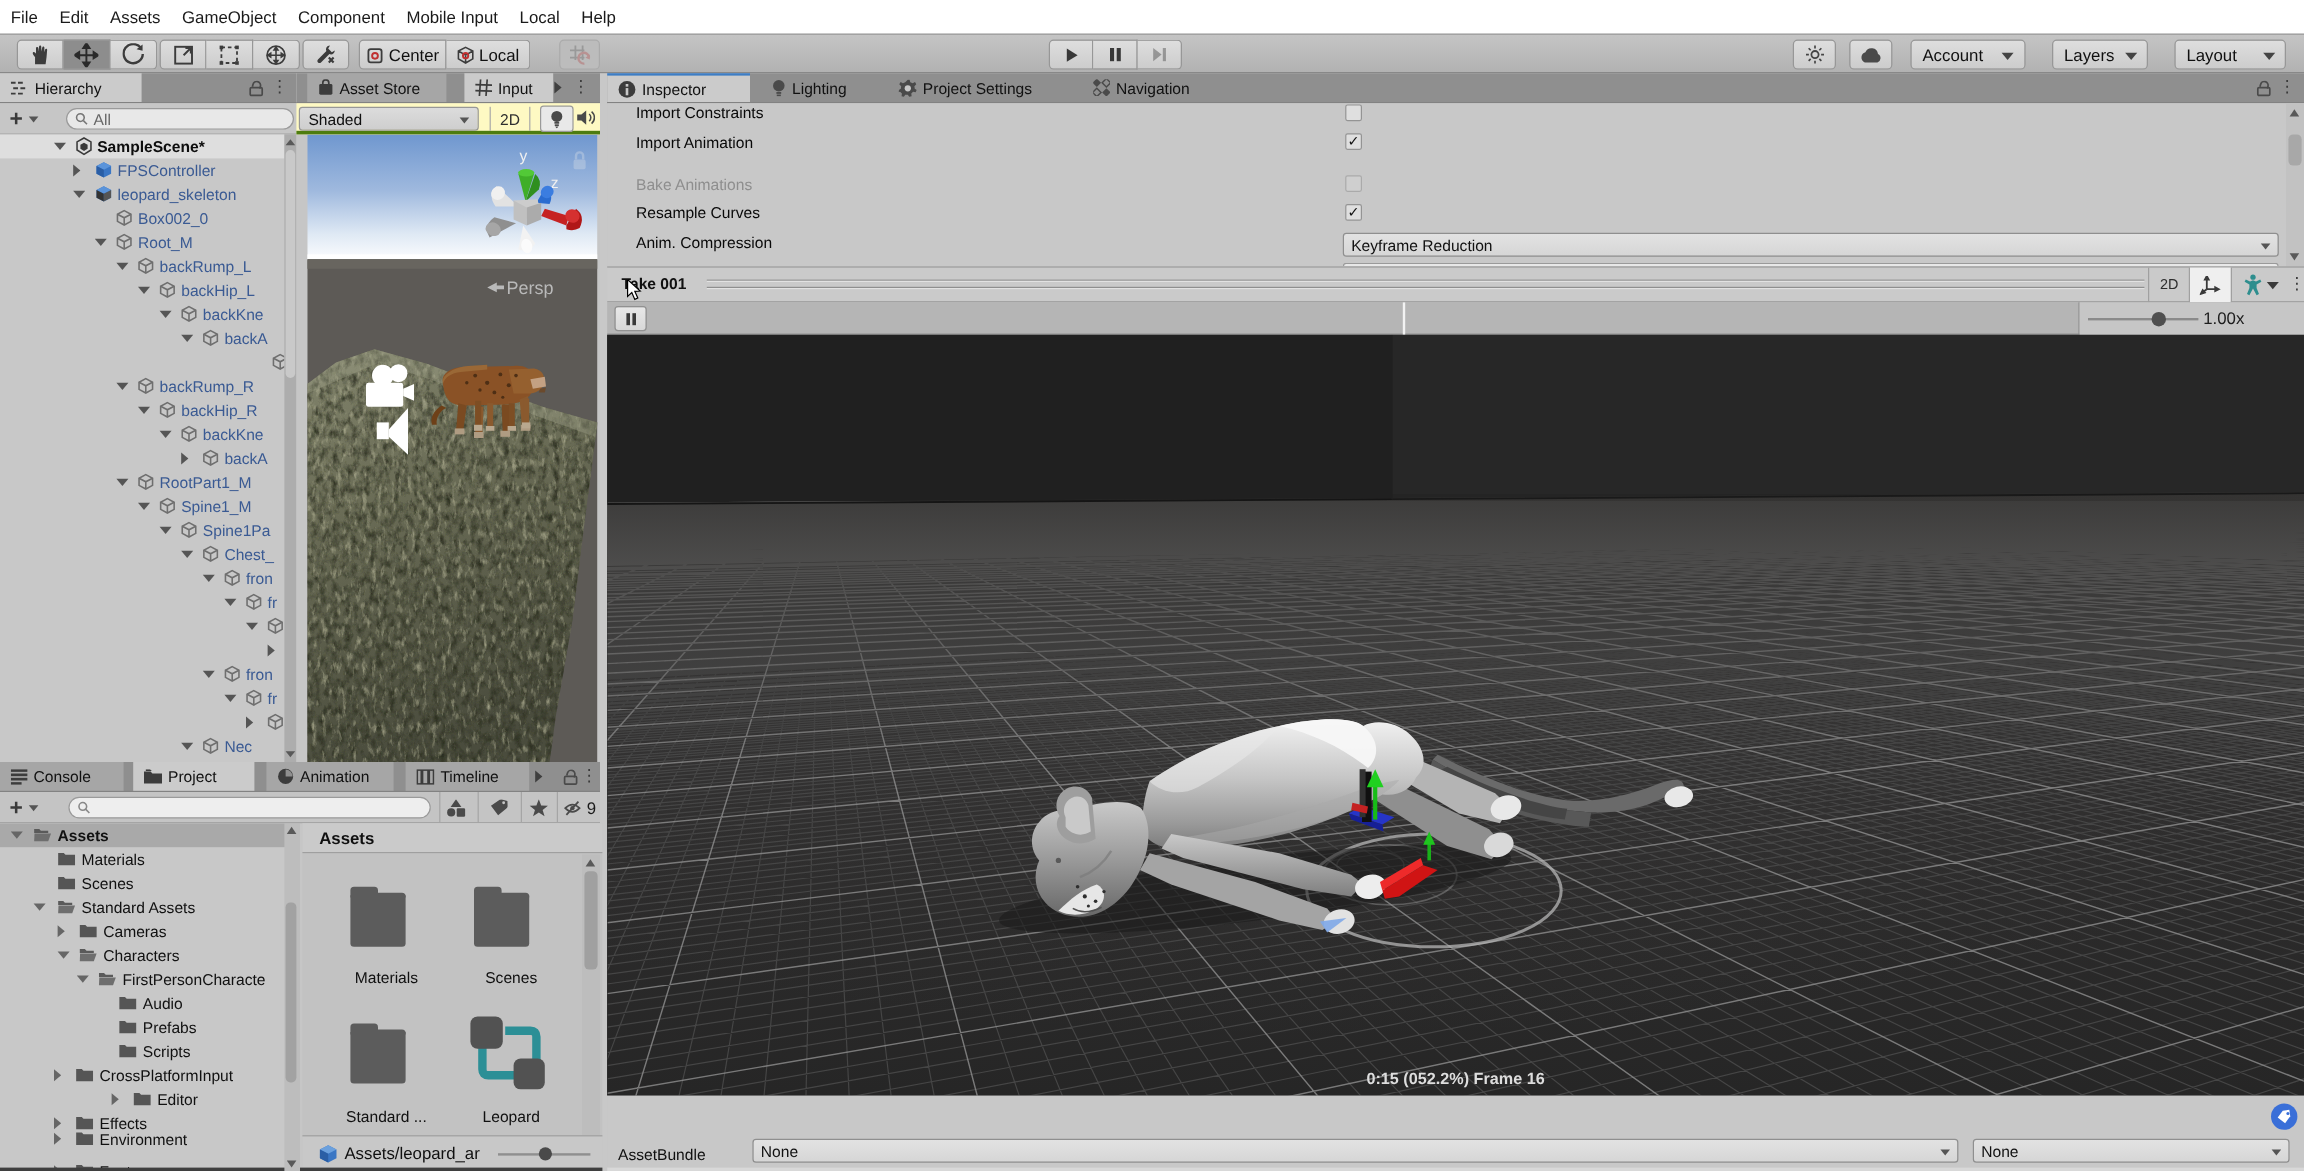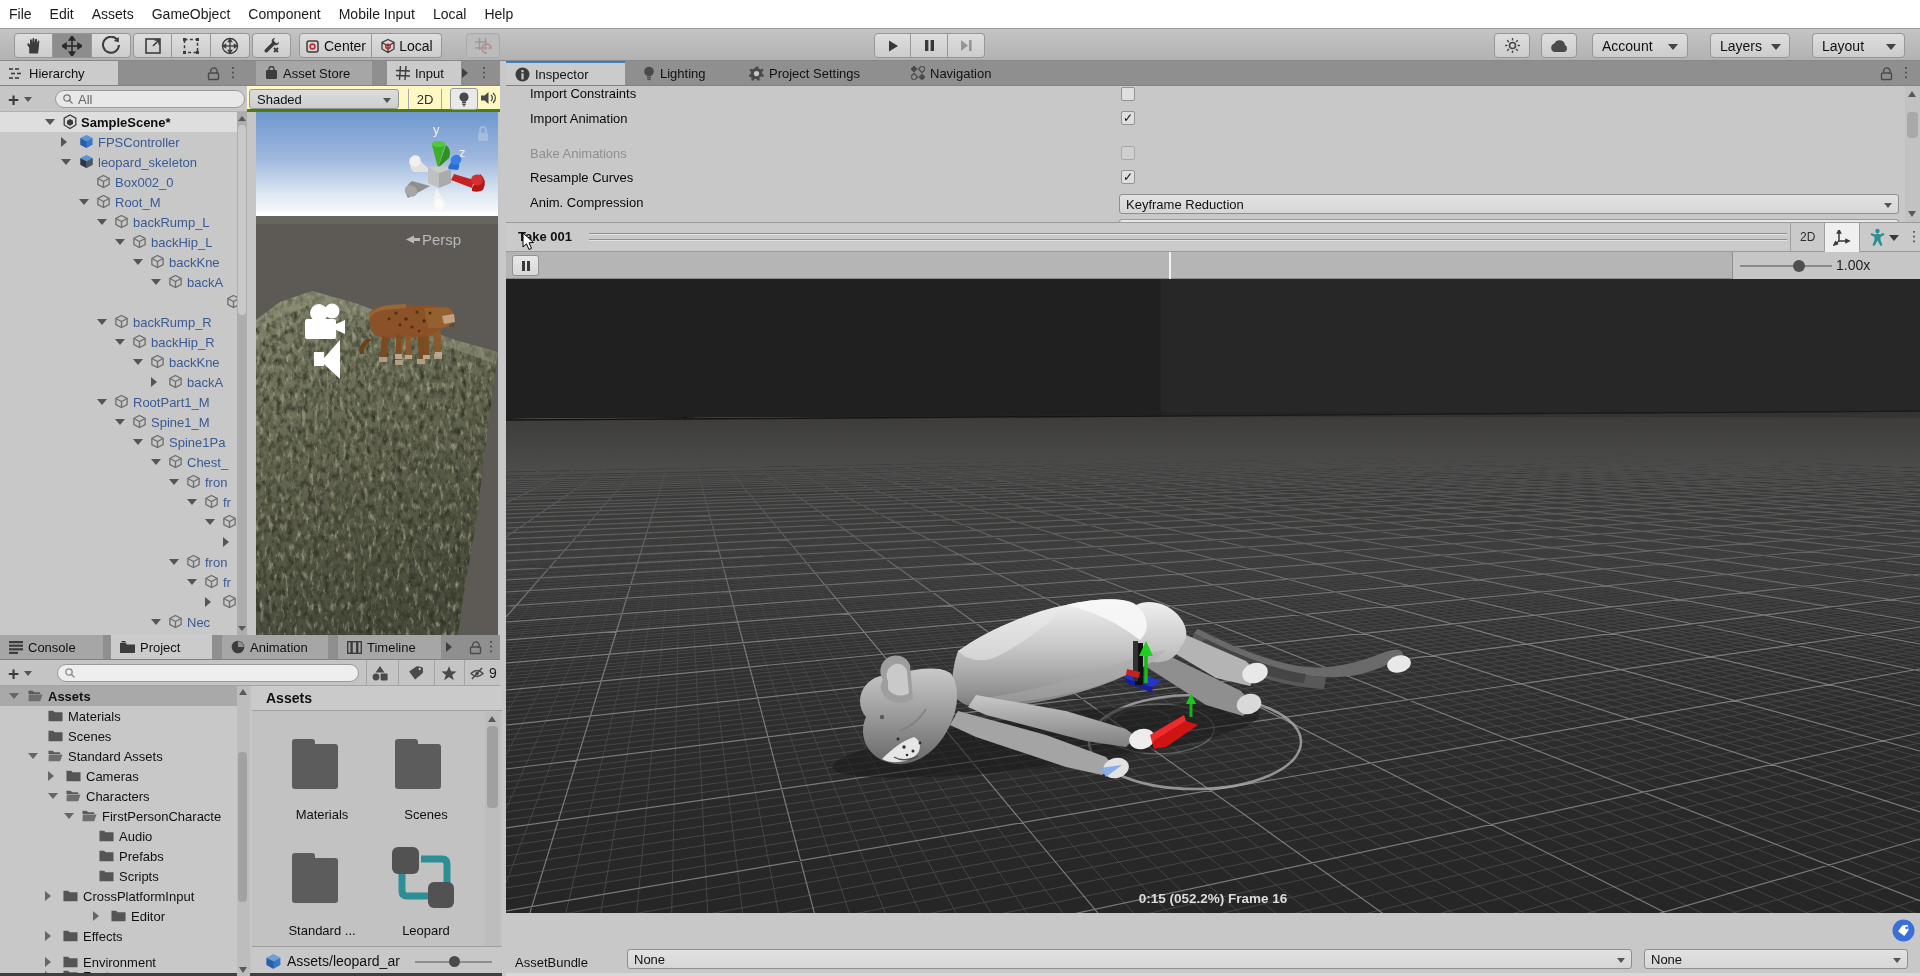--- a/index.html
+++ b/index.html
@@ -756,21 +756,21 @@
           </svg></span>
         <span style="position:absolute;left:83px;top:3px;white-space:nowrap;">Editor</span>
       </div>
 <div class="prow" style="top:240px;">
         <span class="arr right" style="position:absolute;left:45px;top:5px;border-left-color:#666;"></span>
         <span style="position:absolute;left:63px;top:3px;"><svg width="15" height="13" viewBox="0 0 16 13">
             <path d="M0.5 1.5 L5.5 1.5 L7 3 L15.5 3 L15.5 12.5 L0.5 12.5 Z" fill="#555555"></path>
           </svg></span>
         <span style="position:absolute;left:83px;top:3px;white-space:nowrap;">Effects</span>
       </div>
-<div class="prow" style="top:253px;margin-top:13px;">
+<div class="prow" style="top:253px;">
         <span class="arr right" style="position:absolute;left:45px;top:5px;border-left-color:#666;"></span>
         <span style="position:absolute;left:63px;top:3px;"><svg width="15" height="13" viewBox="0 0 16 13">
             <path d="M0.5 1.5 L5.5 1.5 L7 3 L15.5 3 L15.5 12.5 L0.5 12.5 Z" fill="#555555"></path>
           </svg></span>
         <span style="position:absolute;left:83px;top:3px;white-space:nowrap;">Environment</span>
       </div>
 <div class="prow" style="top:280px;">
         <span class="arr right" style="position:absolute;left:45px;top:5px;border-left-color:#666;"></span>
         <span style="position:absolute;left:63px;top:3px;"><svg width="15" height="13" viewBox="0 0 16 13">
             <path d="M0.5 1.5 L5.5 1.5 L7 3 L15.5 3 L15.5 12.5 L0.5 12.5 Z" fill="#555555"></path>

